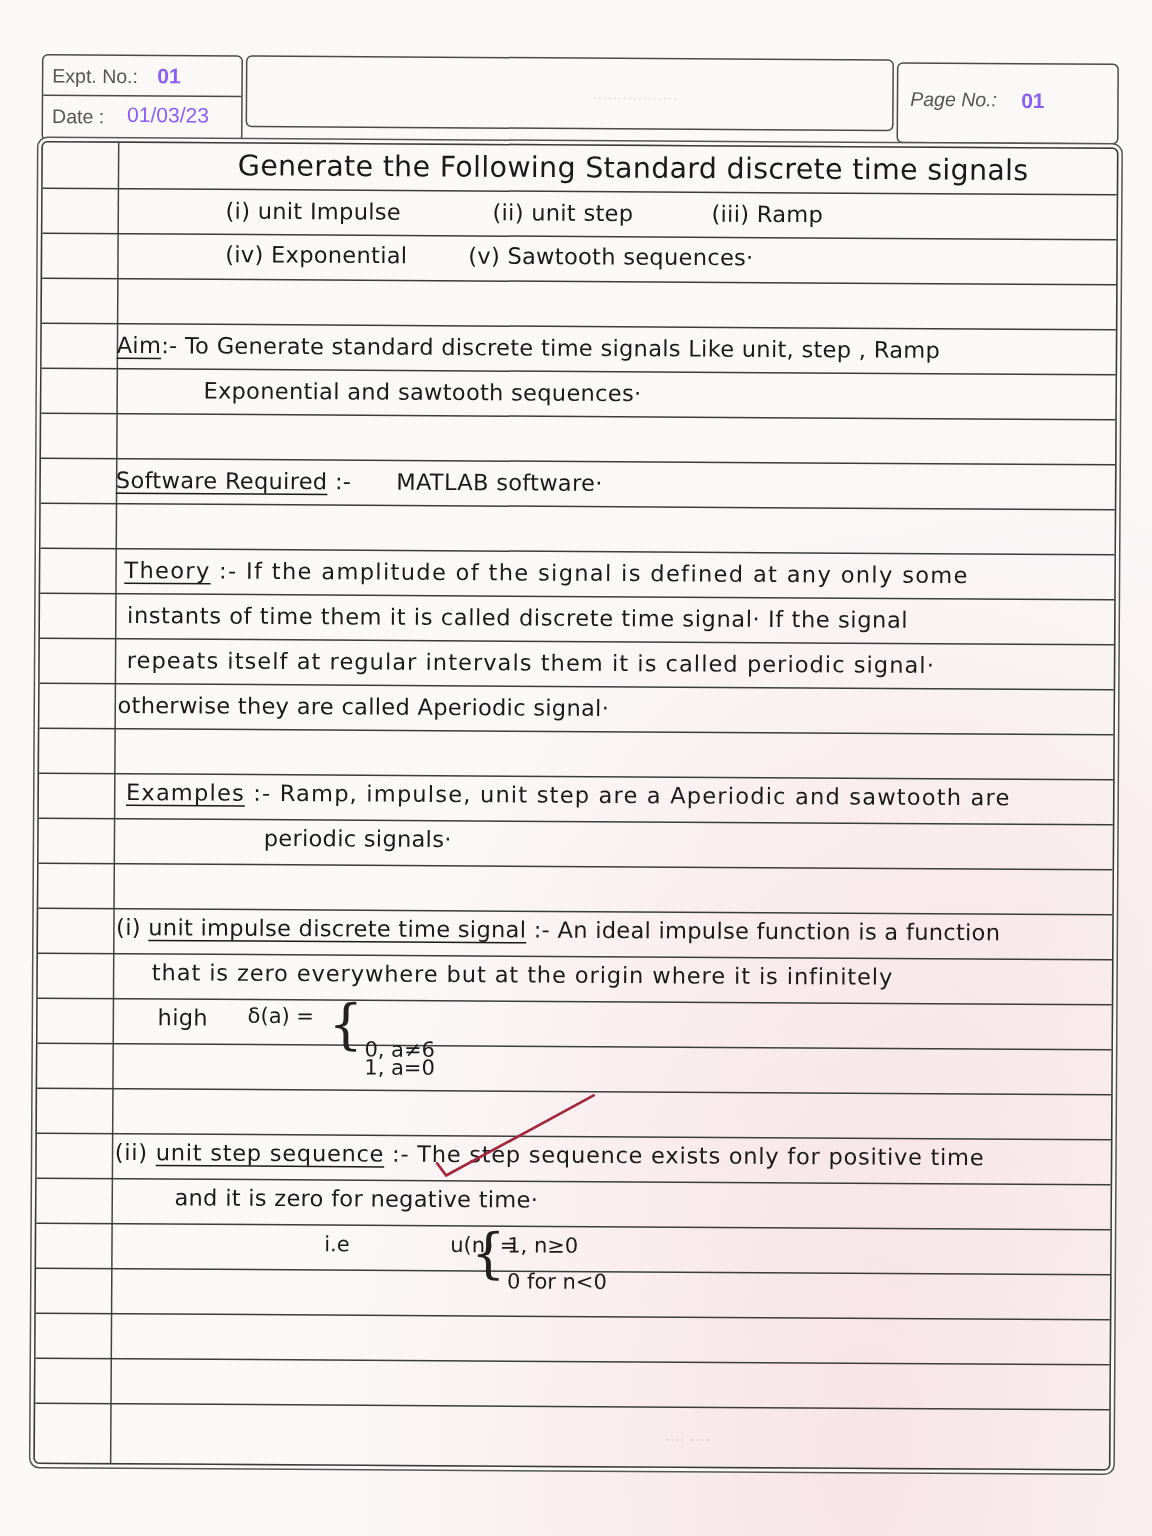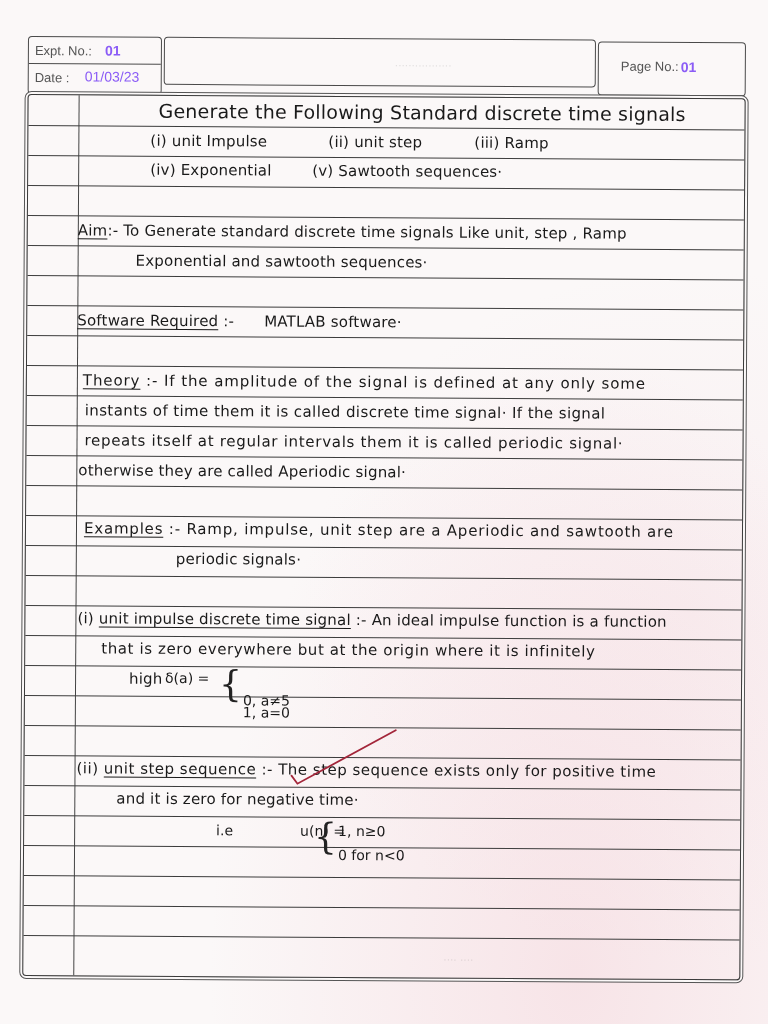--- a/index.html
+++ b/index.html
@@ -120,21 +120,21 @@
     <div class="sep"></div>
     <span class="printed-label" style="left:6px; top:33px;">Date :</span>
     <span class="hand-bold" style="position:absolute; left:56px; top:31px; font-weight:normal;">01/03/23</span>
   </div>
 
   <div class="hdr-box title-box">
     <span class="ghost" style="left:230px; top:16px;">.................</span>
   </div>
 
   <div class="hdr-box page-box">
-    <span class="printed-label" style="left:22px; top:16px;">Page No.:</span>
+    <span class="printed-label" style="left:8px; top:16px;font-style:italic;">Page No.:</span>
     <span class="hand-bold" style="position:absolute; left:82px; top:16px;">01</span>
   </div>
 
   <div class="ruled">
     <div class="margin-line"></div>
 
     <div class="rule" style="top:30px"></div>
     <div class="rule" style="top:60px"></div>
     <div class="rule" style="top:90px"></div>
     <div class="rule" style="top:120px"></div>
@@ -178,25 +178,25 @@
     <span class="line-text" style="left:56px; top:276px; letter-spacing:0.9px;"><span class="u">Theory</span><span> :- </span><span>If the amplitude of the signal is defined at any only some</span></span>
     <span class="line-text" style="left:58px; top:306px; letter-spacing:0.4px;">instants of time them it is called discrete time signal· If the signal</span>
     <span class="line-text" style="left:58px; top:336px; letter-spacing:0.7px;">repeats itself at regular intervals them it is called periodic signal·</span>
     <span class="line-text" style="left:52px; top:366px;">otherwise they are called Aperiodic signal·</span>
 
     <span class="line-text" style="left:58px; top:424px; letter-spacing:0.8px;"><span class="u">Examples</span><span> :- </span><span>Ramp, impulse, unit step are a Aperiodic and sawtooth are</span></span>
     <span class="line-text" style="left:150px; top:454px;">periodic signals·</span>
 
     <span class="line-text" style="left:52px; top:514px;"><span>(i) </span><span class="u">unit impulse discrete time signal</span><span> :- </span><span>An ideal impulse function is a function</span></span>
     <span class="line-text" style="left:76px; top:544px; letter-spacing:0.6px;">that is zero everywhere but at the origin where it is infinitely</span>
-    <span class="line-text" style="left:80px; top:574px;margin-left:24px;">high</span>
+    <span class="line-text" style="left:80px; top:574px;">high</span>
     <span class="math-small" style="left:140px; top:574px;">δ(a) =</span>
     <span class="brace" style="left:194px; top:570px;">{</span>
     <span class="math-small" style="left:218px; top:608px;">1, a=0</span>
-    <span class="math-small" style="left:218px; top:596px;">0, a≠5</span>
+    <span class="math-small" style="left:218px; top:596px;">0, a≠6</span>
 
     <span class="line-text" style="left:52px; top:664px; letter-spacing:0.5px;"><span>(ii) </span><span class="u">unit step sequence</span><span> :- </span><span>The step sequence exists only for positive time</span></span>
     <span class="line-text" style="left:92px; top:694px;">and it is zero for negative time·</span>
     <span class="math-small" style="left:192px; top:726px;">i.e</span>
     <span class="math-small" style="left:236px; top:726px;margin-left:40px;">u(n) =</span>
     <span class="brace" style="left:290px; top:722px;">{</span>
     <span class="math-small" style="left:314px; top:726px;">1, n≥0</span>
     <span class="math-small" style="left:314px; top:750px;">0 for n&lt;0</span>
 
     <span class="ghost" style="left:420px; top:852px;">.... ....</span>

